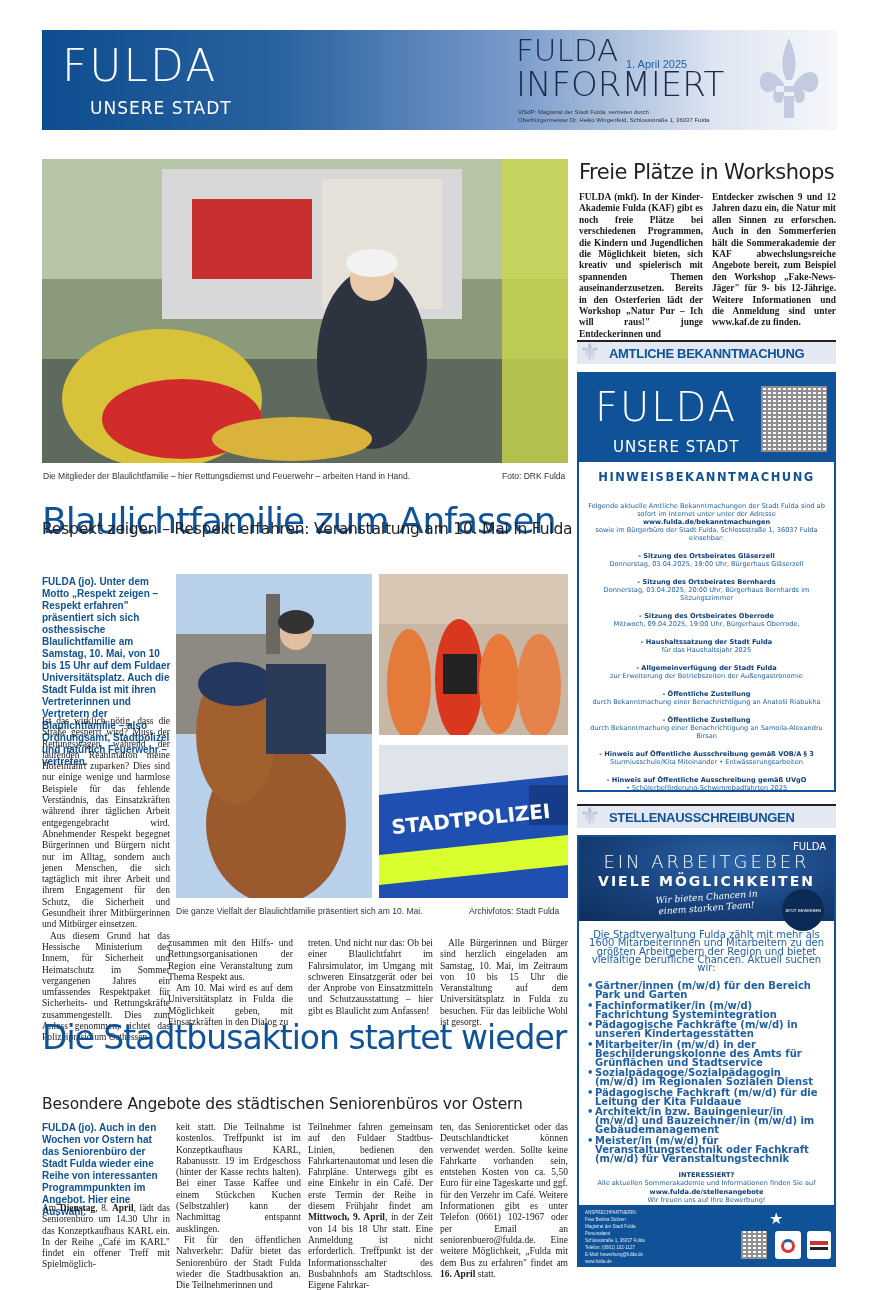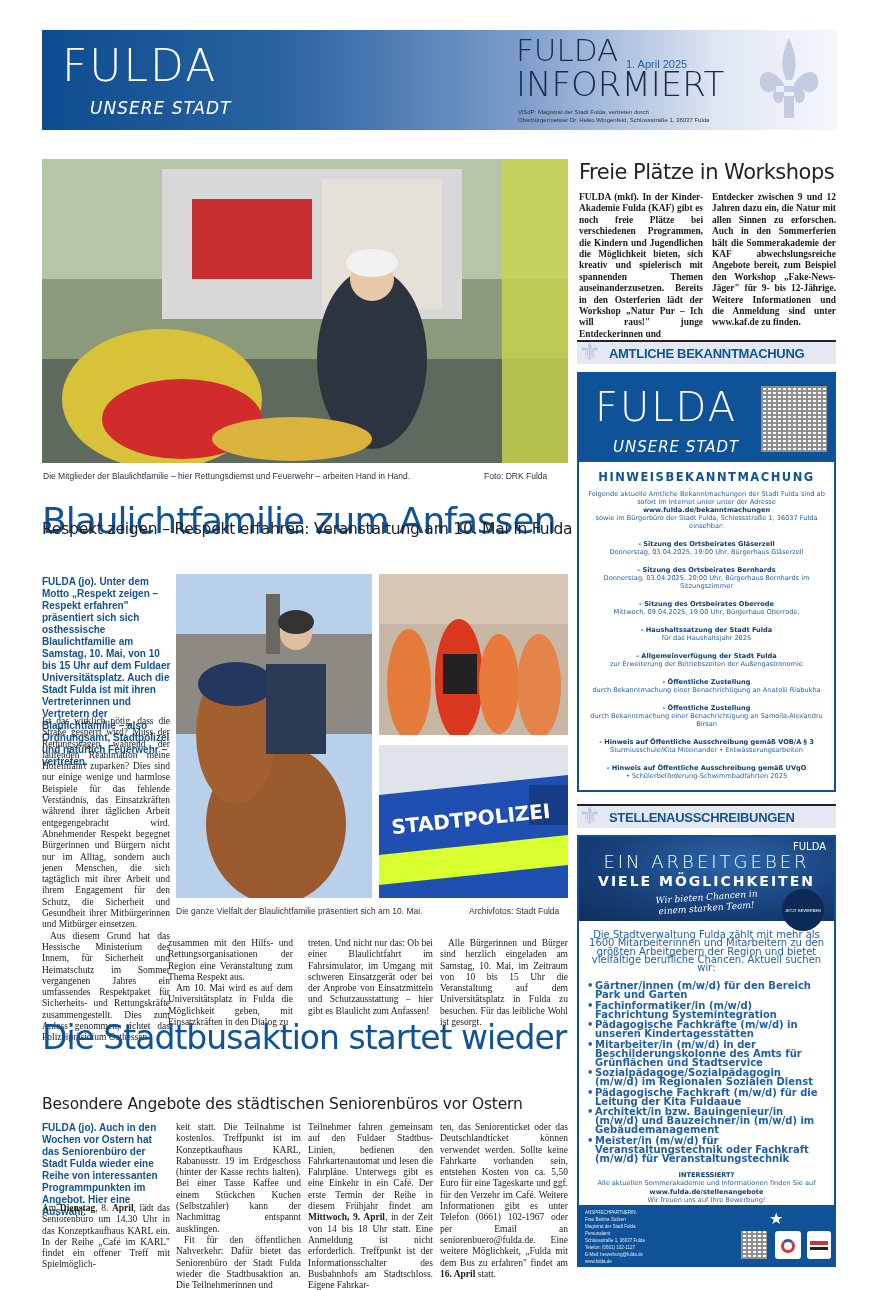--- a/index.html
+++ b/index.html
@@ -2,21 +2,21 @@
 <html><head>
 <meta charset="utf-8">
 <style>
   * { box-sizing: border-box; margin: 0; padding: 0; }
   body { width: 879px; height: 1290px; background: #fff; position: relative; overflow: hidden; font-family: "Liberation Serif", serif; color: #1a1a1a; }
   .abs { position: absolute; }
 
   
   #masthead { left: 42px; top: 30px; width: 795px; height: 100px; background: linear-gradient(90deg, #0d4d8f 0%, #2a62a0 30%, #7b9ccb 60%, #dfe6f2 85%, #f5f7fb 100%); }
   .logo-fulda { font-family: "DejaVu Sans", sans-serif; color: #fff; font-size: 44px; font-weight: 300; letter-spacing: 2px; }
-  .logo-sub { font-family: "DejaVu Sans", sans-serif; color: #fff; font-size: 17px; letter-spacing: 1px; font-style: italic; }
+  .logo-sub { font-family: "DejaVu Sans", sans-serif; color: #fff; font-size: 17px; letter-spacing: 1px; }
   .mast-title { font-family: "DejaVu Sans", sans-serif; color: #1b2a4a; font-weight: 200; }
   .mast-date { font-family: "Liberation Sans", sans-serif; color: #1f5fa6; font-size: 11px; }
   .mast-imprint { font-family: "Liberation Sans", sans-serif; font-size: 6px; color: #333; line-height: 8px; }
 
   
   .photo { background: #777; overflow: hidden; }
   .photo svg { width: 100%; height: 100%; display: block; }
 
   .caption { font-family: "Liberation Sans", sans-serif; font-size: 8.5px; color: #333; }
   .headline { font-family: "DejaVu Sans", sans-serif; color: #0f5297; font-size: 34px; letter-spacing: -1px; }
@@ -87,21 +87,21 @@
     <ellipse cx="120" cy="240" rx="100" ry="70" fill="#d8c23a"></ellipse>
     <ellipse cx="140" cy="260" rx="80" ry="40" fill="#d22b2b"></ellipse>
     <ellipse cx="330" cy="200" rx="55" ry="90" fill="#2d3440"></ellipse>
     <circle cx="330" cy="120" r="22" fill="#e8c9a8"></circle>
     <ellipse cx="330" cy="104" rx="26" ry="14" fill="#f2f2f2"></ellipse>
     <ellipse cx="250" cy="280" rx="80" ry="22" fill="#d9b33c"></ellipse>
     <rect x="460" y="0" width="66" height="304" fill="#c9d64a" opacity="0.8"></rect>
   </svg>
 </div>
 <div class="abs caption" style="left:43px; top:471px;">Die Mitglieder der Blaulichtfamilie – hier Rettungsdiemst und Feuerwehr – arbeiten Hand in Hand.</div>
-<div class="abs caption" style="left:484px; top:471px;">Foto: DRK Fulda</div>
+<div class="abs caption" style="left:502px; top:471px;">Foto: DRK Fulda</div>
 
 <div class="abs headline" style="left:42px; top:500px; font-size:36px;">Blaulichtfamilie zum Anfassen</div>
 <div class="abs subhead" style="left:42px; top:520px;">Respekt zeigen – Respekt erfahren: Veranstaltung am 10. Mai in Fulda</div>
 
 <div class="abs lead" style="left:42px; top:576px; width:130px;">FULDA (jo). Unter dem Motto „Respekt zeigen – Respekt erfahren" präsentiert sich sich osthessische Blaulichtfamilie am Samstag, 10. Mai, von 10 bis 15 Uhr auf dem Fuldaer Universitätsplatz. Auch die Stadt Fulda ist mit ihren Vertreterinnen und Vertretern der Blaulichtfamilie – also Ordnungsamt, Stadtpolizei und natürlich Feuerwehr – vertreten.</div>
 <div class="abs body" style="left:42px; top:716px; width:128px;">
   <p>Ist das wirklich nötig, dass die Straße gesperrt wird? Muss der Rettungswagen während der laufenden Reanimation meine Hofeinfahrt zuparken? Dies sind nur einige wenige und harmlose Beispiele für das fehlende Verständnis, das Einsatzkräften während ihrer täglichen Arbeit entgegengebracht wird. Abnehmender Respekt begegnet Bürgerinnen und Bürgern nicht nur im Alltag, sondern auch jenen Menschen, die sich tagtäglich mit ihrer Arbeit und ihrem Engagement für den Schutz, die Sicherheit und Gesundheit ihrer Mitbürgerinnen und Mitbürger einsetzen.</p>
   <p>Aus diesem Grund hat das Hessische Ministerium des Innern, für Sicherheit und Heimatschutz im Sommer vergangenen Jahres ein umfassendes Respektpaket für Sicherheits- und Rettungskräfte zusammengestellt. Dies zum Anlass genommen, richtet das Polizeipräsidium Osthessen</p>
 </div>
 
@@ -182,21 +182,21 @@
 <div id="notice-box" class="abs">
   <div id="notice-head">
     <div class="abs logo-fulda" style="left:16px; top:10px; font-size:40px;">FULDA</div>
     <div class="abs logo-sub" style="left:34px; top:64px; font-size:15px;">UNSERE STADT</div>
     <div class="qr" style="left:182px; top:12px; width:66px; height:66px;">
         <div class="qr-grid"></div>
       </div>
   </div>
   <div style="padding:8px 6px 0;">
     <div class="notice-title">HINWEISBEKANNTMACHUNG</div>
-    <div class="notice-text" style="margin-top:6px;">
+    <div class="notice-text" style="margin-top:18px;">
       <div>Folgende aktuelle Amtliche Bekanntmachungen der Stadt Fulda sind ab sofort im Internet unter unter der Adresse</div>
       <div><b>www.fulda.de/bekanntmachungen</b></div>
       <div>sowie im Bürgerbüro der Stadt Fulda, Schlossstraße 1, 36037 Fulda einsehbar:</div>
     </div>
     <div class="notice-text" id="notice-items">
       <div class="notice-item"><b>- Sitzung des Ortsbeirates Gläserzell</b><br><span>Donnerstag, 03.04.2025, 19:00 Uhr, Bürgerhaus Gläserzell</span></div>
       <div class="notice-item"><b>- Sitzung des Ortsbeirates Bernhards</b><br><span>Donnerstag, 03.04.2025, 20:00 Uhr, Bürgerhaus Bernhards im Sitzungszimmer</span></div>
       <div class="notice-item"><b>- Sitzung des Ortsbeirates Oberrode</b><br><span>Mittwoch, 09.04.2025, 19:00 Uhr, Bürgerhaus Oberrode,</span></div>
       <div class="notice-item"><b>- Haushaltssatzung der Stadt Fulda</b><br><span>für das Haushaltsjahr 2025</span></div>
       <div class="notice-item"><b>- Allgemeinverfügung der Stadt Fulda</b><br><span>zur Erweiterung der Betriebszeiten der Außengastronomie</span></div>

